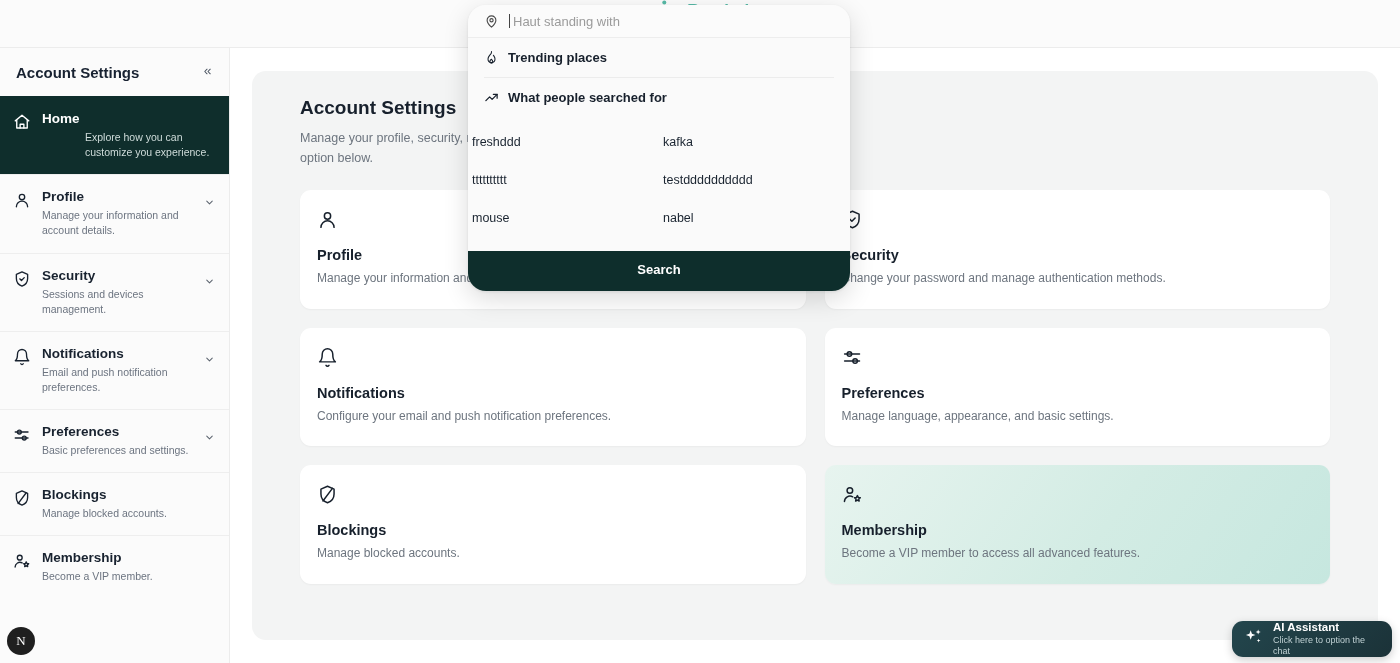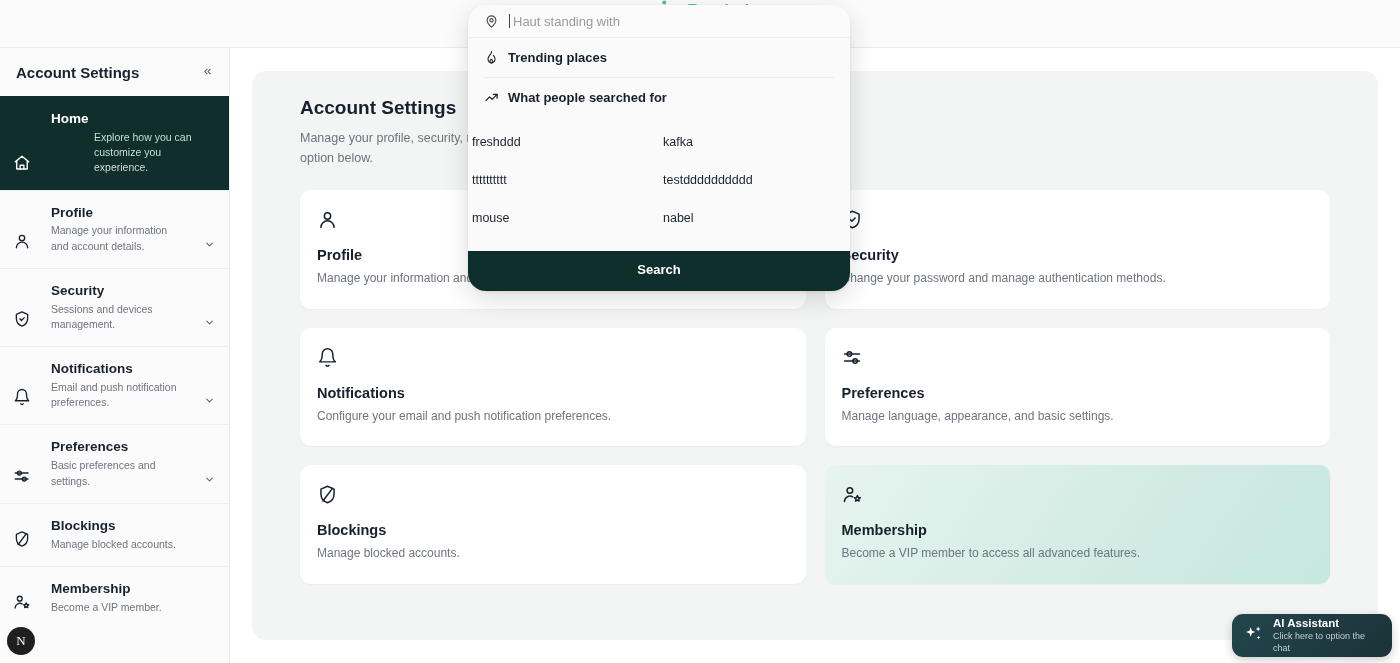--- a/index.html
+++ b/index.html
@@ -109,21 +109,21 @@
   .sidebar-head {
     display: flex; align-items: center; justify-content: space-between;
     height: 48px; padding: 0 16px;
   }
   .sidebar-title { font-size: 15px; font-weight: bold; color: #182231; }
   .collapse-btn {
     background: none; border: none; cursor: pointer;
     color: #4c5562; font-size: 12px; line-height: 1;
   }
   .nav-item {
-    display: flex; gap: 20px; align-items: flex-end;
+    display: flex; gap: 11px; align-items: flex-start;
     padding: 14px 14px 14px 13px;
     border-top: 1px solid #eeeeee;
     cursor: pointer; position: relative;
   }
   .nav-item.active { background: #0f2e2c; border-top-color: #0f2e2c; }
   .nav-icon { flex: 0 0 18px; margin-top: 2px; color: #18222f; }
   .nav-item.active .nav-icon { color: #ffffff; }
   .nav-text { flex: 1; min-width: 0; }
   .nav-label { font-size: 13.5px; font-weight: bold; color: #18222f; line-height: 1.25; }
   .nav-desc { font-size: 10.5px; color: #6c7480; line-height: 1.45; margin-top: 2px; }
@@ -164,21 +164,21 @@
   .card.highlight {
     background: linear-gradient(125deg, #e7f4ef 0%, #d3ece4 55%, #c6e7df 100%);
   }
   .card-icon { color: #17202c; margin-bottom: 13px; display: block; }
   .card-title { font-size: 14.5px; font-weight: bold; color: #17202c; margin-bottom: 6px; }
   .card-desc { font-size: 12px; color: #6d757f; line-height: 1.55; }
 
   
   .ai-widget {
     position: absolute; right: 8px; bottom: 6px;
-    width: 160px; height: 43px;
+    width: 160px; height: 36px;
     background: linear-gradient(135deg, #23464d 0%, #1b3238 100%);
     border-radius: 11px;
     display: flex; align-items: center; gap: 9px;
     padding: 0 12px; cursor: pointer;
     box-shadow: 0 3px 10px rgba(0,0,0,0.2);
     z-index: 30;
     margin-top: 12px;
   }
   .ai-spark { color: #ffffff; flex: 0 0 20px; }
   .ai-title { font-size: 11.5px; font-weight: bold; color: #ffffff; line-height: 1.3; }

